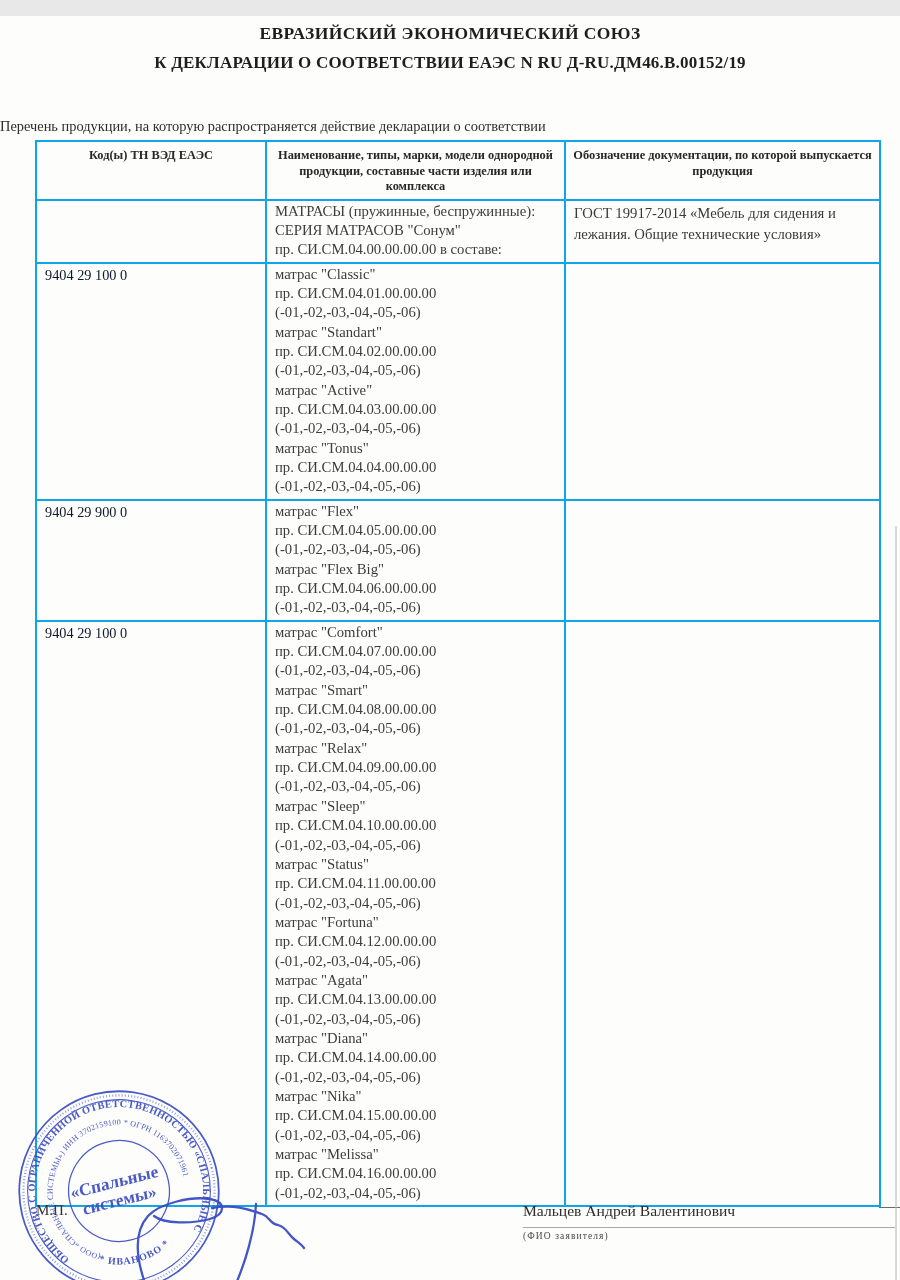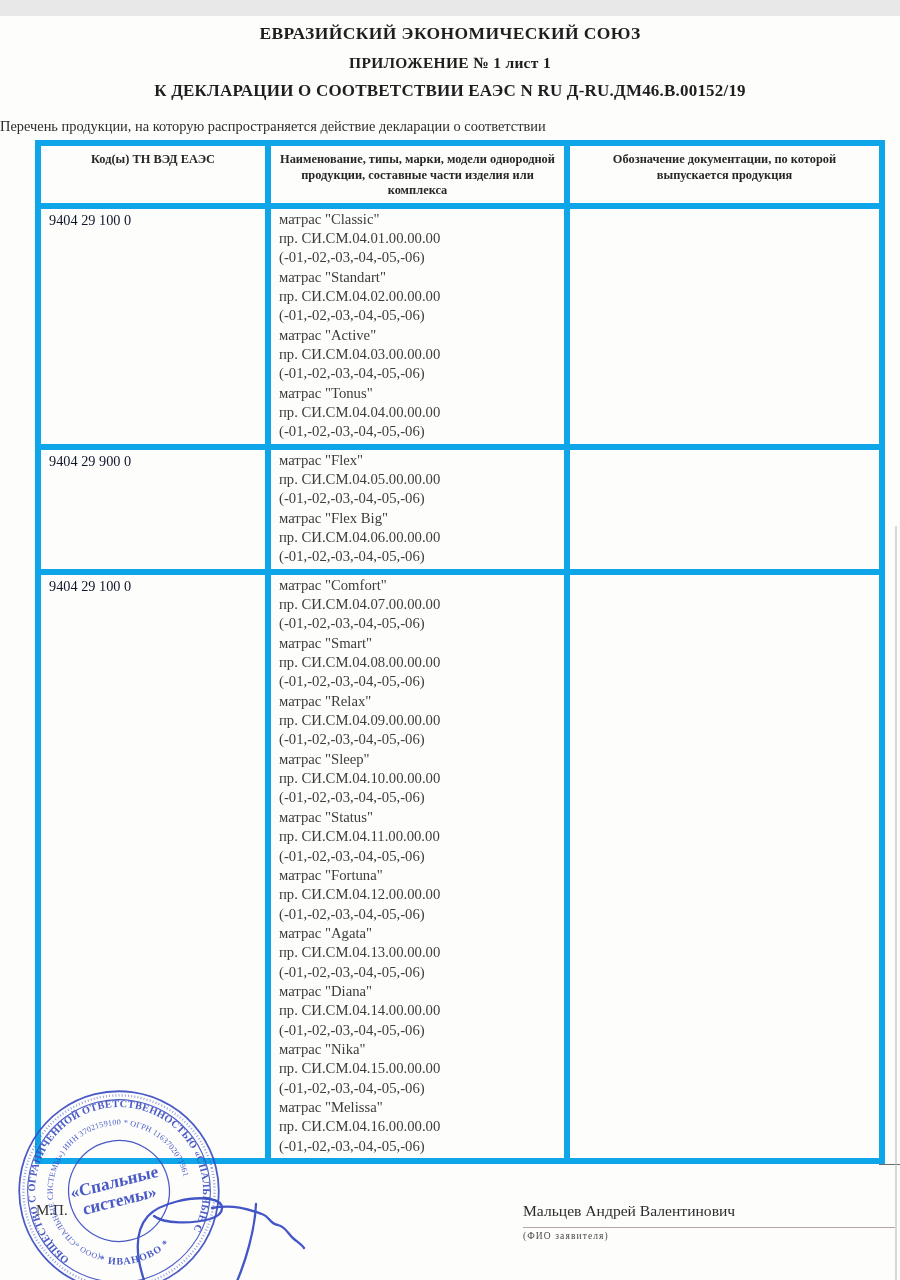--- a/index.html
+++ b/index.html
@@ -12,21 +12,21 @@
   
   .doc-header{position:absolute;top:7px;left:0;width:100%;text-align:center;color:#1e1e1e;}
   .title-union{font-size:17.5px;font-weight:bold;letter-spacing:.4px;}
   .title-annex{font-size:15.5px;font-weight:bold;margin-top:10px;letter-spacing:.3px;}
   .title-decl{font-size:17px;font-weight:bold;margin-top:9px;letter-spacing:.2px;}
   .subtitle{position:absolute;top:102px;left:0;width:100%;font-size:14.4px;color:#2d2d2d;}
   
   .table-wrap{position:absolute;left:35px;top:124px;width:844px;}
   table.products{border-collapse:collapse;table-layout:fixed;width:844px;}
   .products col.c1{width:230px}.products col.c2{width:299px}.products col.c3{width:315px}
-  .products th,.products td{border:6px solid #0ea5e9;vertical-align:top;}
+  .products th,.products td{border:2px solid #0ea5e9;vertical-align:top;}
   .products th{
     font-size:12.4px;line-height:15.5px;font-weight:bold;text-align:center;
     padding:6px 6px 4px;color:#272727;height:40px;
   }
   td.cell-code{font-size:14.3px;padding:2px 6px 2px 8px;line-height:19px;color:#0f172a;}
   td.cell-products{padding:1px 4px 2px 8px;}
   .pline{font-size:14.7px;line-height:19.35px;white-space:nowrap;color:#3c3c3c;}
   td.cell-doc{font-size:14.7px;line-height:21px;padding:2px 8px 2px 8px;color:#393939;}
   
   .rule-ext{position:absolute;right:-21px;bottom:-1px;width:21px;height:1px;background:#6a6a6a;}
@@ -41,40 +41,48 @@
   .signer-caption{font-size:9.5px;letter-spacing:1.1px;color:#4a4a4a;margin-top:3px;}
   .stamp text{font-family:"Liberation Serif","DejaVu Serif",serif;}
 </style>
 </head>
 <body>
 
 <div class="page">
 
   <div class="doc-header">
     <div class="title-union">ЕВРАЗИЙСКИЙ ЭКОНОМИЧЕСКИЙ СОЮЗ</div>
-    <div class="title-annex">ПРИЛОЖЕНИЕ № 1 лист 1</div>
     <div class="title-decl">К ДЕКЛАРАЦИИ О СООТВЕТСТВИИ ЕАЭС N RU Д-RU.ДМ46.В.00152/19</div>
   </div>
   <div class="subtitle">Перечень продукции, на которую распространяется действие декларации о соответствии</div>
 
   <div class="table-wrap">
     <table class="products">
       <colgroup>
           <col class="c1">
           <col class="c2">
           <col class="c3">
         </colgroup>
       <thead>
           <tr>
             <th>Код(ы) ТН ВЭД ЕАЭС</th>
             <th>Наименование, типы, марки, модели однородной продукции, составные части изделия или комплекса</th>
             <th>Обозначение документации, по которой выпускается продукция</th>
           </tr>
         </thead>
       <tbody>
+          <tr>
+            <td class="cell-code"></td>
+            <td class="cell-products">
+              <div class="pline">МАТРАСЫ (пружинные, беспружинные):</div>
+              <div class="pline">СЕРИЯ МАТРАСОВ "Сонум"</div>
+              <div class="pline">пр. СИ.СМ.04.00.00.00.00 в составе:</div>
+            </td>
+            <td class="cell-doc">ГОСТ 19917-2014 «Мебель для сидения и лежания. Общие технические условия»</td>
+          </tr>
           <tr>
             <td class="cell-code">9404 29 100 0</td>
             <td class="cell-products">
               <div class="pline">матрас "Classic"</div>
               <div class="pline">пр. СИ.СМ.04.01.00.00.00</div>
               <div class="pline">(-01,-02,-03,-04,-05,-06)</div>
               <div class="pline">матрас "Standart"</div>
               <div class="pline">пр. СИ.СМ.04.02.00.00.00</div>
               <div class="pline">(-01,-02,-03,-04,-05,-06)</div>
               <div class="pline">матрас "Active"</div>

